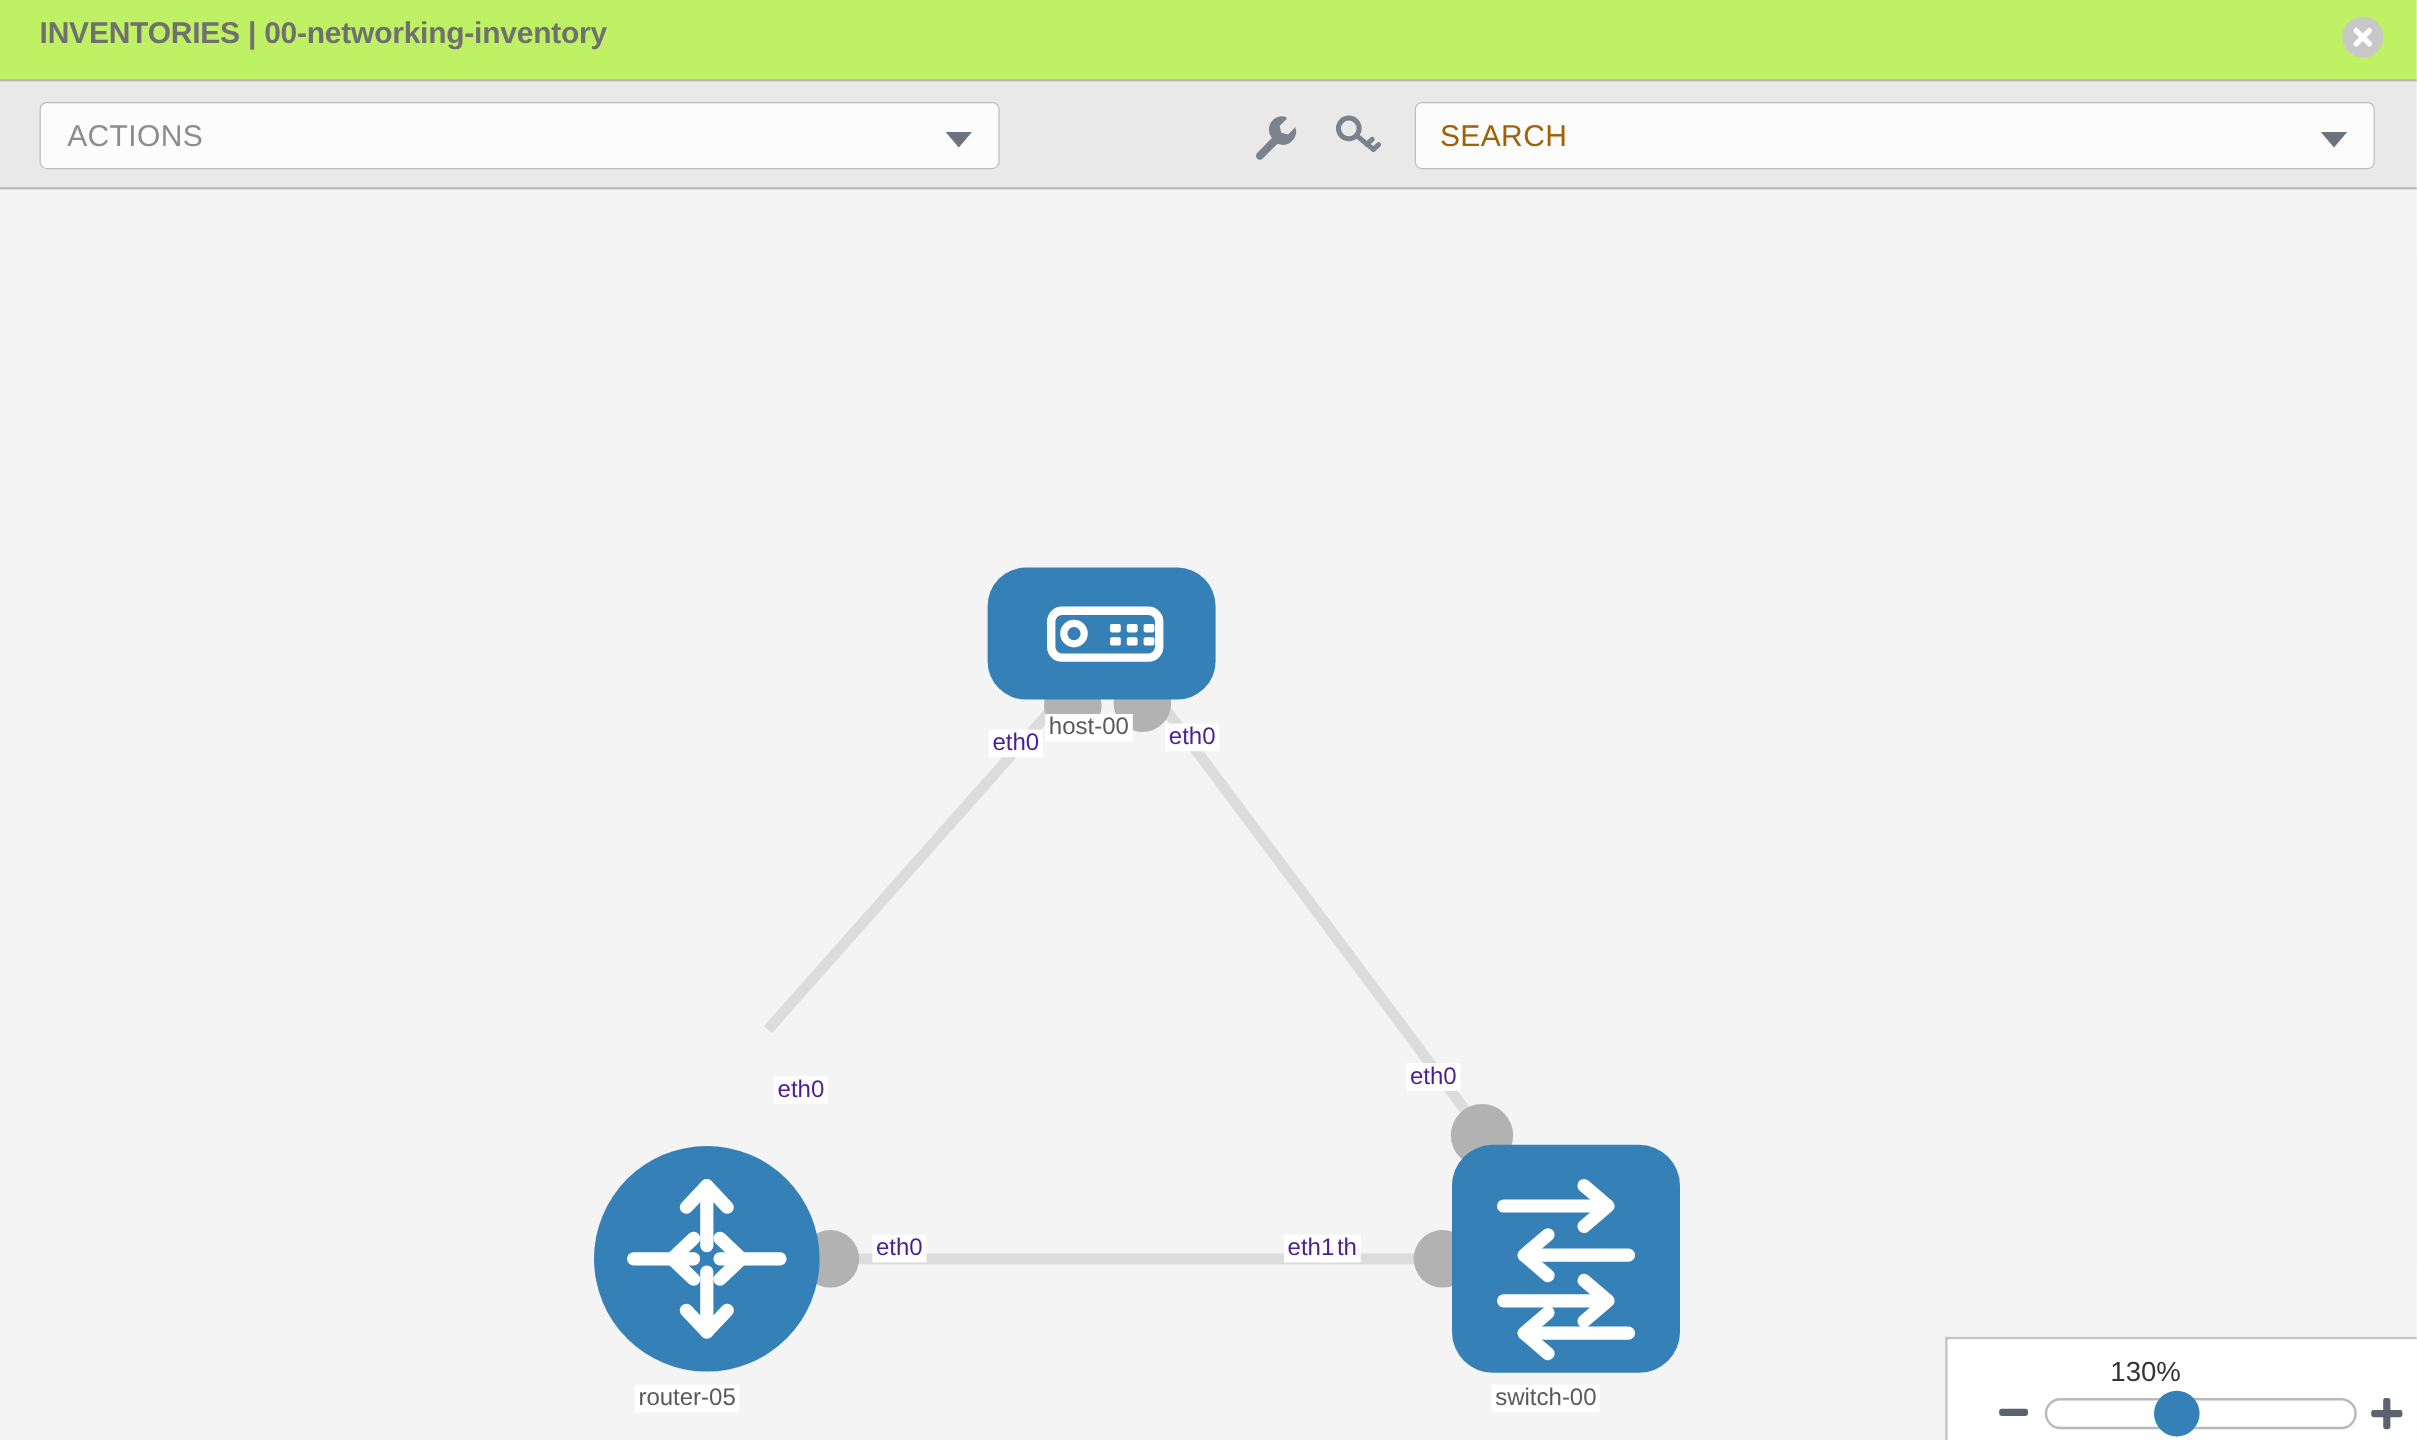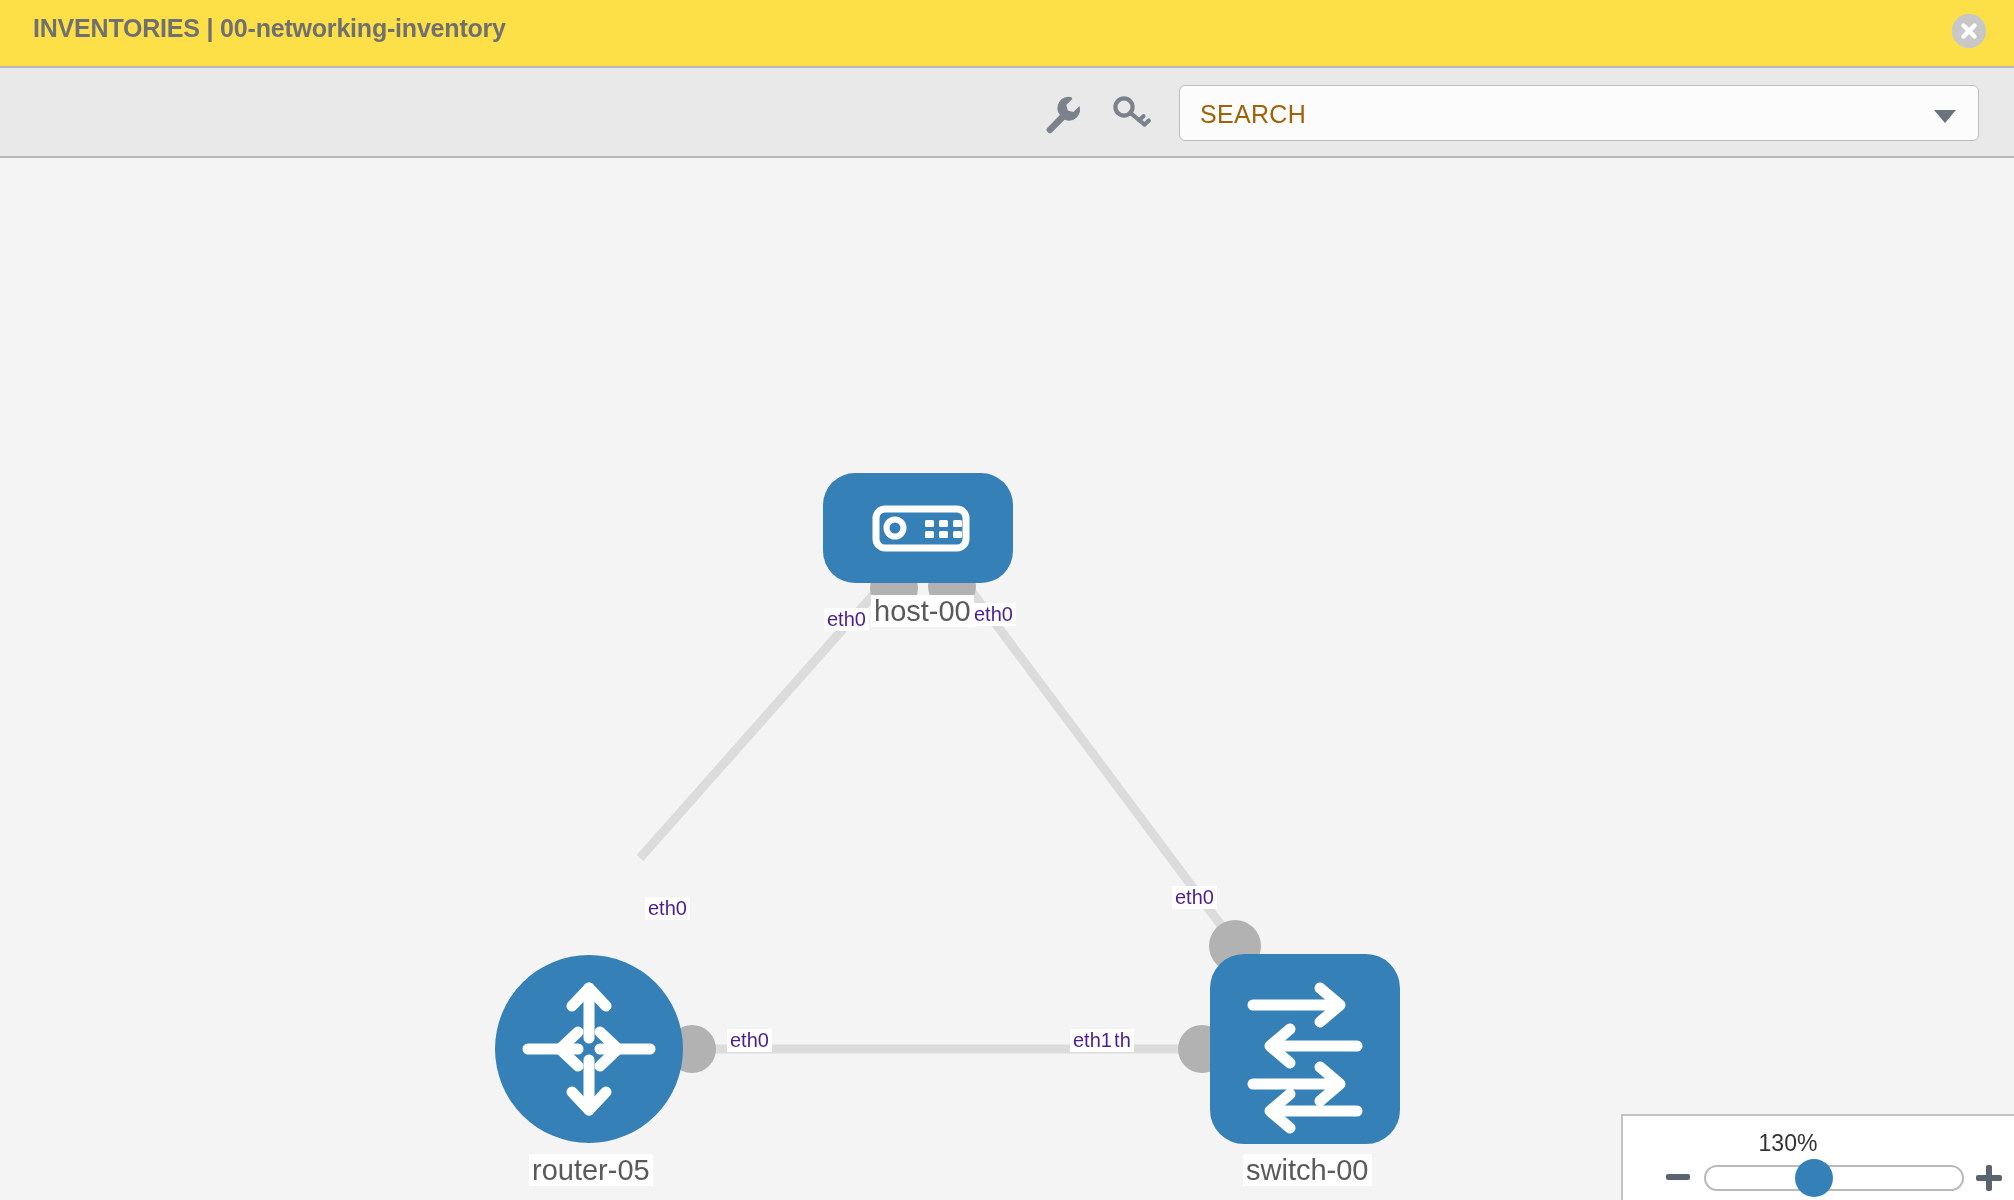--- a/index.html
+++ b/index.html
@@ -7,21 +7,21 @@
     width: 2014px; height: 1200px;
     background: #ffffff;
     font-family: "Liberation Sans", sans-serif;
     overflow: hidden;
   }
   #app { position: relative; width: 2014px; height: 1200px; }
 
   
   .header {
     position: absolute; left: 0; top: 0; width: 2014px; height: 68px;
-    background: #fde047;
+    background: #bef264;
     border-bottom: 2px solid #b7b7b7;
   }
   .header-title {
     position: absolute; left: 33px; top: 14px;
     font-size: 25px; font-weight: bold; color: #707070;
     letter-spacing: -0.2px; white-space: nowrap;
   }
   .close-btn {
     position: absolute; right: 28px; top: 14px;
     width: 34px; height: 34px; border-radius: 50%;
@@ -83,21 +83,21 @@
   .graph-svg { position: absolute; left: 0; top: 0; }
 
   
   .lbl {
     position: absolute;
     background: #ffffff;
     color: #4f4f4f;
     white-space: nowrap;
     line-height: 1.05;
   }
-  .lbl-node { font-size: 29px; color: #5a5a5a; padding: 1px 3px; }
+  .lbl-node { font-size: 20px; color: #5a5a5a; padding: 1px 3px; }
   .lbl-port { font-size: 20px; color: #4c1d95; padding: 1px 3px; }
 
   
   .zoom-panel {
     position: absolute; left: 1621px; top: 1114px;
     width: 393px; height: 122px;
     background: #ffffff;
     border: 2px solid #c4c4c4;
     border-right: none; border-bottom: none;
   }
@@ -132,20 +132,24 @@
     <div class="close-btn">
       <svg width="34" height="34" viewBox="0 0 34 34" aria-hidden="true">
         <circle cx="17" cy="17" r="17" fill="#c8c8c8"></circle>
         <path d="M11.5 11.5 L22.5 22.5 M22.5 11.5 L11.5 22.5" stroke="#ffffff" stroke-width="4.4" stroke-linecap="round"></path>
       </svg>
     </div>
   </div>
 
   <div class="toolbar"></div>
 
+  <div class="actions-select">
+    <span class="actions-label">ACTIONS</span>
+    <span class="caret"></span>
+  </div>
 
   <div class="tool-icon wrench">
     <svg width="46" height="46" viewBox="0 0 46 46" aria-hidden="true">
       <g fill="#7b828c">
         <path d="M33.5 7.2a11.2 11.2 0 0 0-11.6 17.9L9.6 37.4a3.3 3.3 0 0 0 0 4.7 3.3 3.3 0 0 0 4.7 0L26.6 29.8A11.2 11.2 0 0 0 41.5 16l-6.1 6.1-5.6-1.5-1.5-5.6 6.1-6.1a11 11 0 0 0-0.9-1.7z"></path>
       </g>
     </svg>
   </div>
 
   <div class="tool-icon key">

